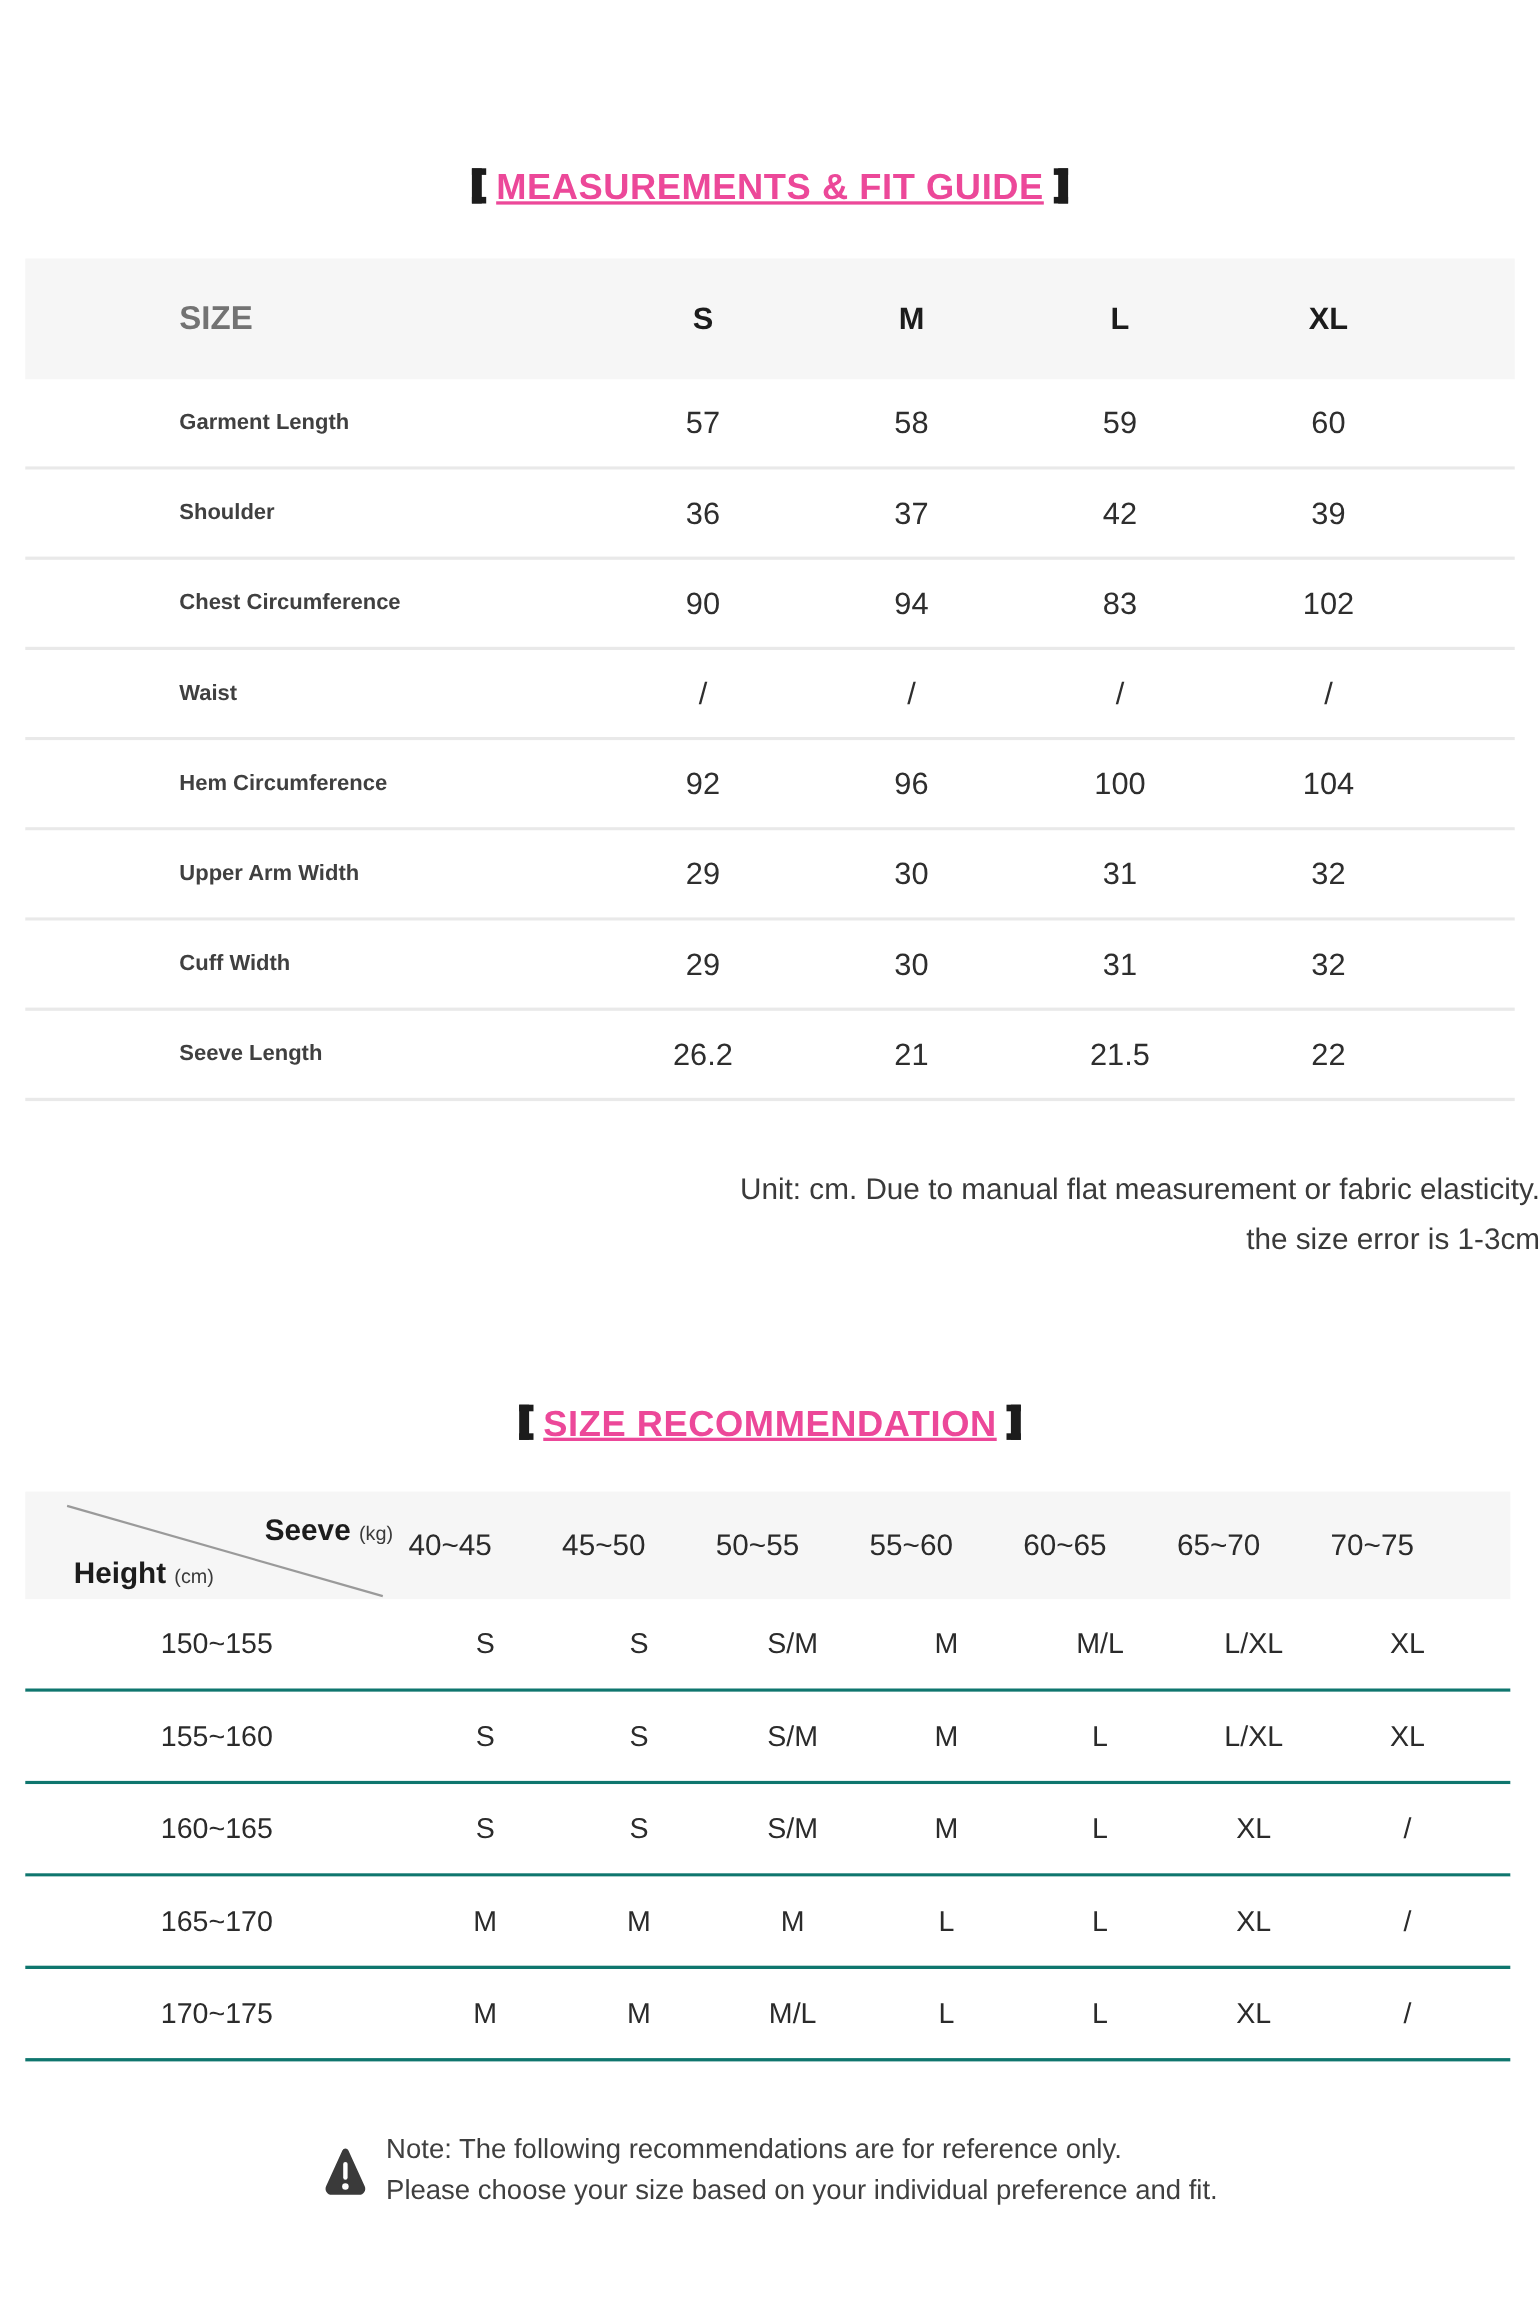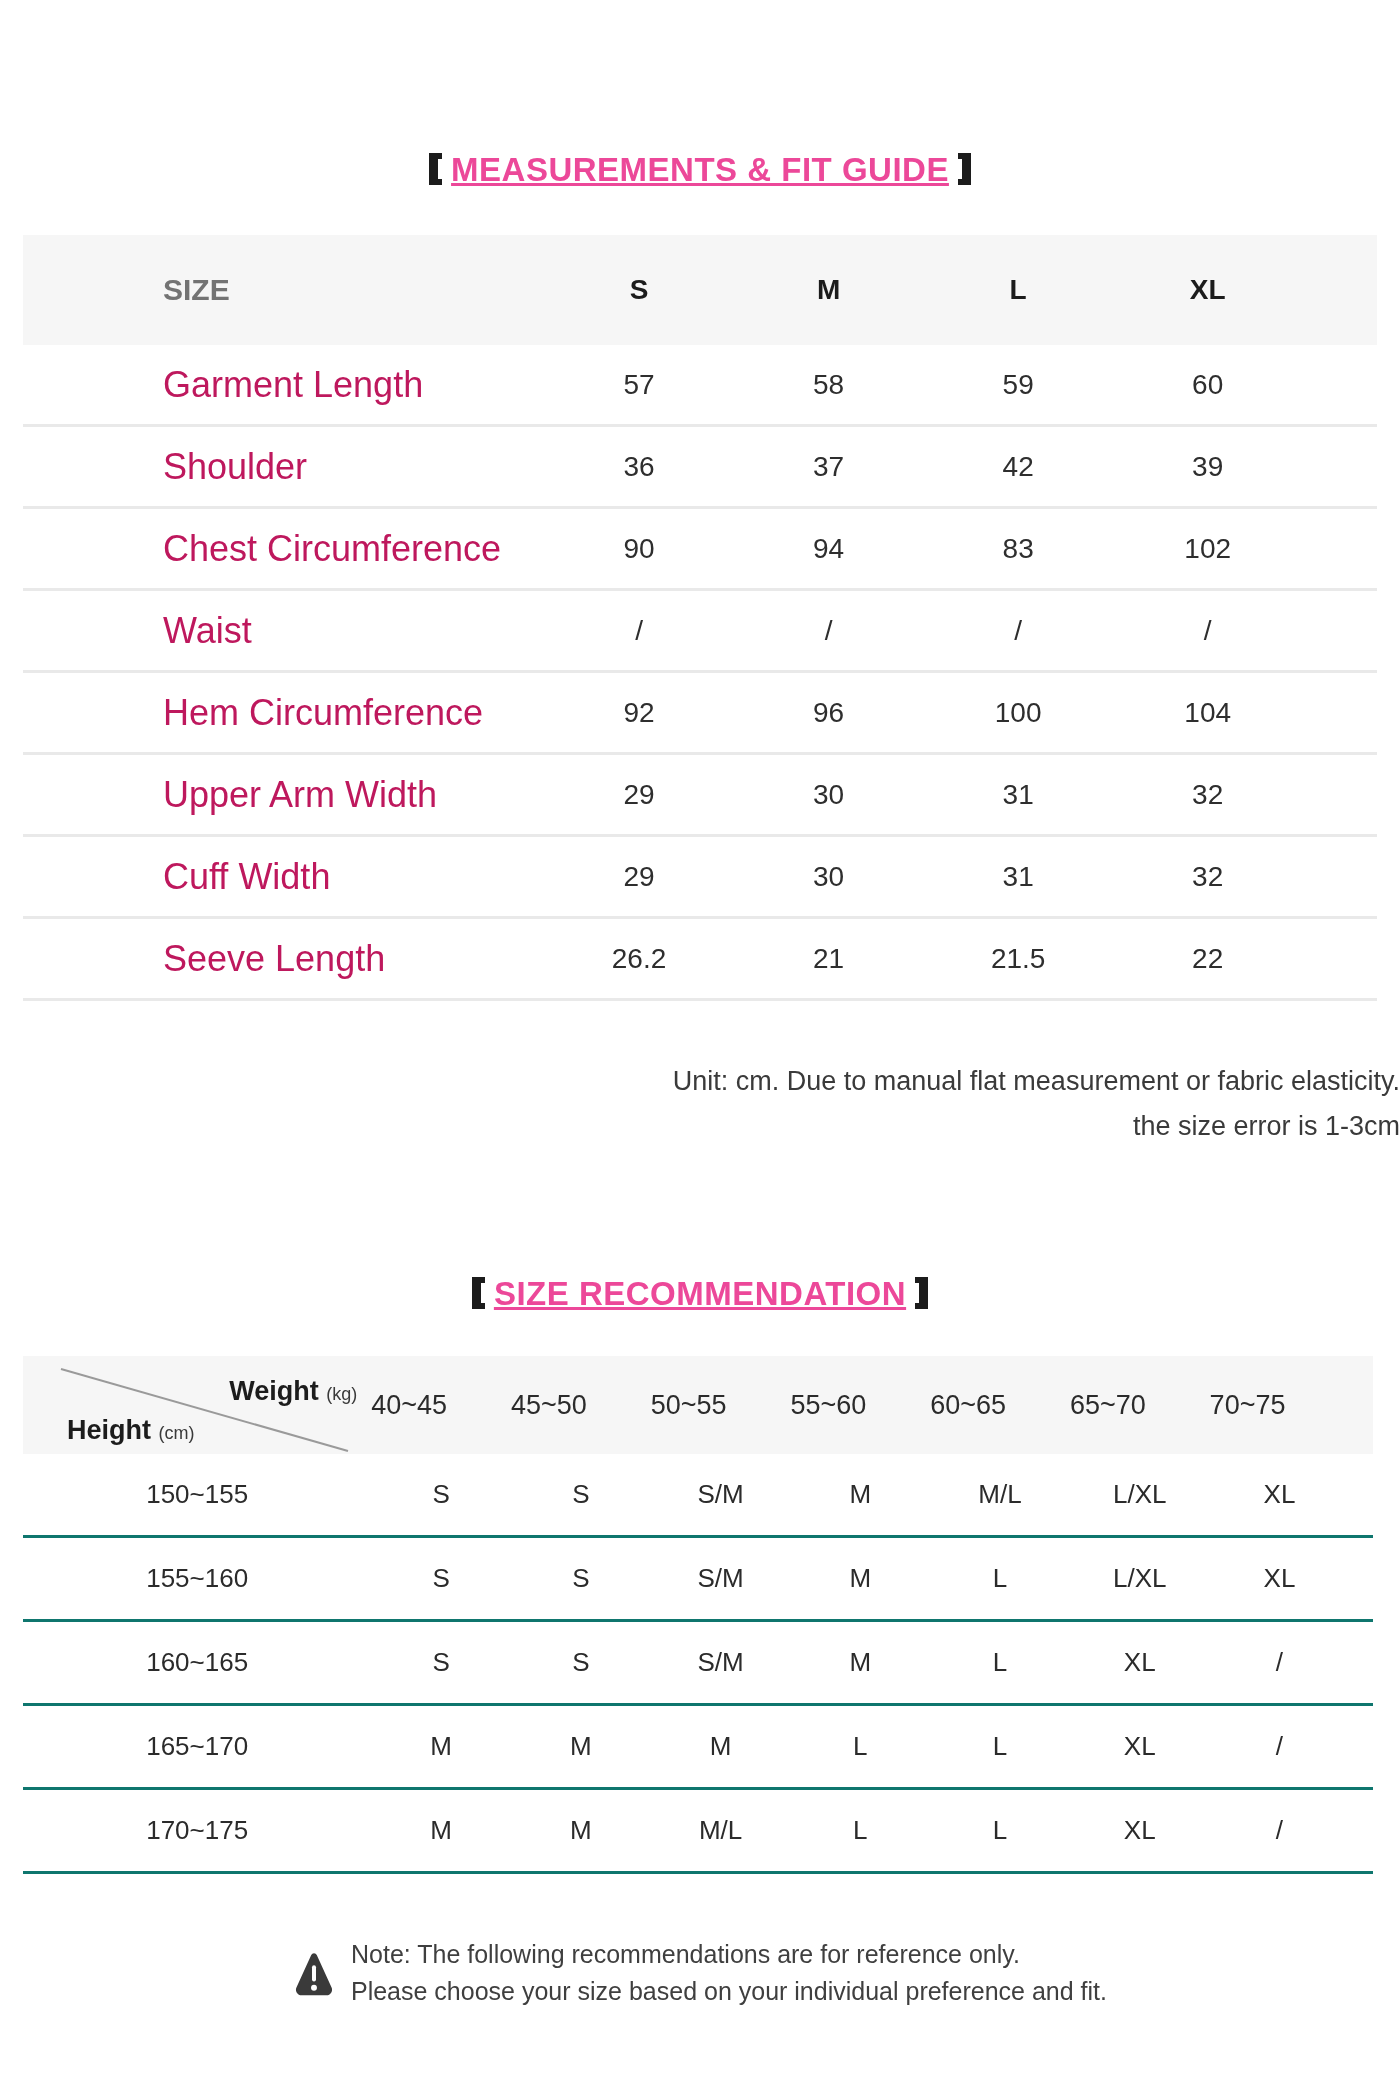--- a/index.html
+++ b/index.html
@@ -40,23 +40,23 @@
   .m-header .m-val   { font-size:28px; font-weight:700; color:#1c1c1c; }
   .m-row {
     height:82px;
     display:flex; align-items:center;
     border-bottom:3px solid #e9e9e9;
     background:#ffffff;
   }
   .m-label {
     width:38.5%;
     padding-left:140px;
-    font-size:36px;
-    font-weight:400;
-    color:#be185d;
+    font-size:20px;
+    font-weight:700;
+    color:#404040;
   }
   .m-val {
     width:14%;
     text-align:center;
     font-size:28px;
     font-weight:400;
     color:#2e2e2e;
   }
 
   .unit-note {
@@ -207,21 +207,21 @@
 
 <div class="section-title second"><span class="bracket left"></span><span>SIZE RECOMMENDATION</span><span class="bracket right"></span></div>
 
 <div class="s-table">
   <div class="s-header">
     <div class="s-corner">
       <svg class="diag" width="348" height="98" viewBox="0 0 348 98">
         <line x1="38" y1="13" x2="325" y2="95" stroke="#9a9a9a" stroke-width="2"></line>
       </svg>
       <div class="corner-weight">
-        <span>Weight</span>
+        <span>Seeve</span>
         <span class="corner-unit">(kg)</span>
       </div>
       <div class="corner-height">
         <span>Height</span>
         <span class="corner-unit">(cm)</span>
       </div>
     </div>
     <div class="s-col">40~45</div>
     <div class="s-col">45~50</div>
     <div class="s-col">50~55</div>

